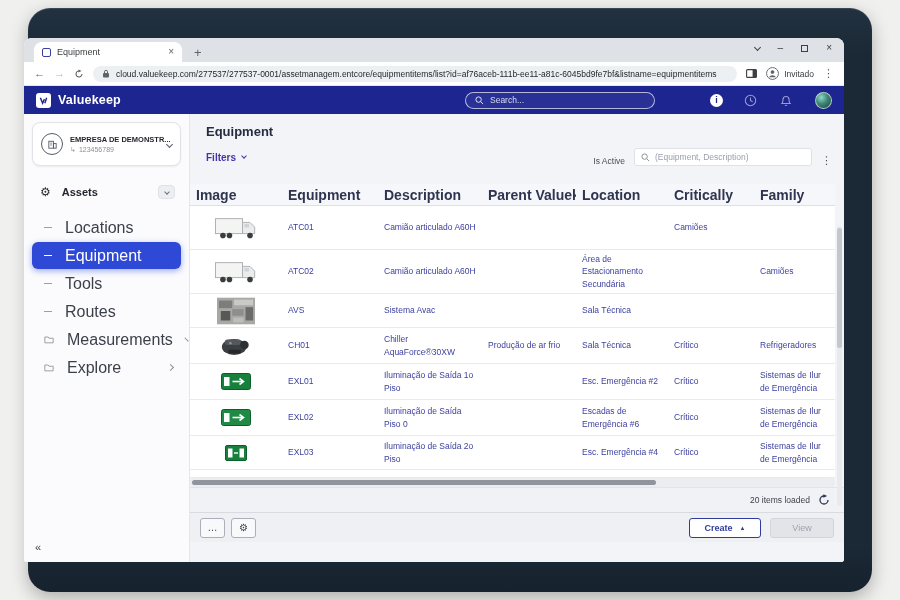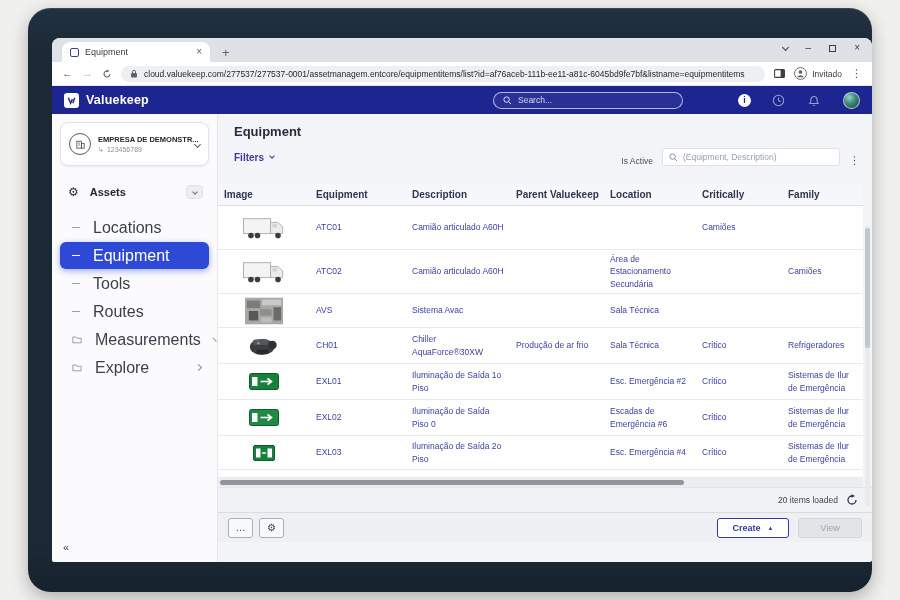--- a/index.html
+++ b/index.html
@@ -5,21 +5,21 @@
   * { box-sizing: border-box; margin: 0; padding: 0; font-family: "Liberation Sans", sans-serif; }
   html,body { width: 900px; height: 600px; }
   body { background: #f0f0ee; position: relative; overflow: hidden; }
 
   
   .bezel { position: absolute; left: 28px; top: 8px; width: 844px; height: 584px;
     background: linear-gradient(180deg,#223140 0%,#1b2936 8%,#1b2936 92%,#16222d 100%);
     border-radius: 22px; box-shadow: 0 6px 18px rgba(0,0,0,.28), inset 0 1px 1px rgba(255,255,255,.12); }
 
   
-  .browser { position: absolute; left: 52px; top: 38px; width: 820px; height: 524px;
+  .browser { position: absolute; left: 24px; top: 38px; width: 820px; height: 524px;
     background: #fff; border-radius: 8px 8px 3px 3px; overflow: hidden; display: flex; flex-direction: column; }
 
   .tabstrip { height: 24px; background: #dee1e6; display: flex; align-items: flex-end; padding: 0 0 0 10px; position: relative; flex: 0 0 auto; }
   .tab { width: 148px; height: 20px; background: #fff; border-radius: 8px 8px 0 0; display: flex; align-items: center; gap: 6px; padding: 0 8px; }
   .favicon { width: 9px; height: 9px; border: 1.5px solid #3b3f9e; border-radius: 2px; flex: 0 0 auto; }
   .tab-title { font-size: 9px; color: #3c4043; flex: 1; white-space: nowrap; overflow: hidden; }
   .tab-close { font-size: 10px; color: #5f6368; line-height: 1; }
   .newtab { font-size: 13px; color: #5f6368; margin: 0 0 3px 12px; line-height: 1; }
   .win-controls { position: absolute; right: 12px; top: 5px; display: flex; align-items: center; gap: 18px; color: #3c4043; }
   .win-glyph { font-size: 10px; line-height: 1; }
@@ -86,21 +86,21 @@
   .list-search input::placeholder { color: #9aa0ab; }
   .kebab { font-size: 11px; color: #4a4e59; line-height: 1; }
 
   .gap12 { height: 12px; }
   .group-hint { height: 20px; background: #f7f8fb; border-top: 1px solid #e9ebf0; border-bottom: 1px solid #e9ebf0; display: flex; align-items: center; padding-left: 20px; font-size: 8.5px; color: #4a4e59; }
   .gap4 { height: 4px; }
 
   .grid { margin-right: 9px; }
   .grid-head, .grid-row { display: grid; grid-template-columns: 92px 96px 104px 94px 92px 86px 1fr; }
   .grid-head { height: 22px; background: #f6f7fa; border-bottom: 1px solid #dde0e6; align-items: center; }
-  .hcell { font-size: 10px; font-weight: bold; color: #2f3550; padding: 0 4px 0 6px; white-space: nowrap; overflow: hidden; }
+  .hcell { font-size: 14px; font-weight: bold; color: #2f3550; padding: 0 4px 0 6px; white-space: nowrap; overflow: hidden; }
   .grid-row { background: #fff; border-bottom: 1px solid #e8eaef; align-items: center; }
   .h44 { min-height: 44px; } .h36 { min-height: 36px; } .h34 { min-height: 34px; }
   .cell { font-size: 8.5px; color: #3b3f9e; padding: 3px 5px 3px 6px; line-height: 1.45; }
   .img-cell { display: flex; justify-content: center; padding: 2px 0; }
   .partial-row { height: 8px; background: #fff; border-bottom: 1px solid #e8eaef; }
 
   .hscroll { height: 9px; margin-right: 9px; background: #ebedf0; border-radius: 4px; position: relative; }
   .hscroll-thumb { position: absolute; left: 2px; top: 2px; height: 5px; width: 72%; background: #8f949d; border-radius: 3px; }
 
   .vscroll { position: absolute; right: 2px; top: 112px; width: 5px; height: 280px; background: #e8eaee; border-radius: 3px; }

